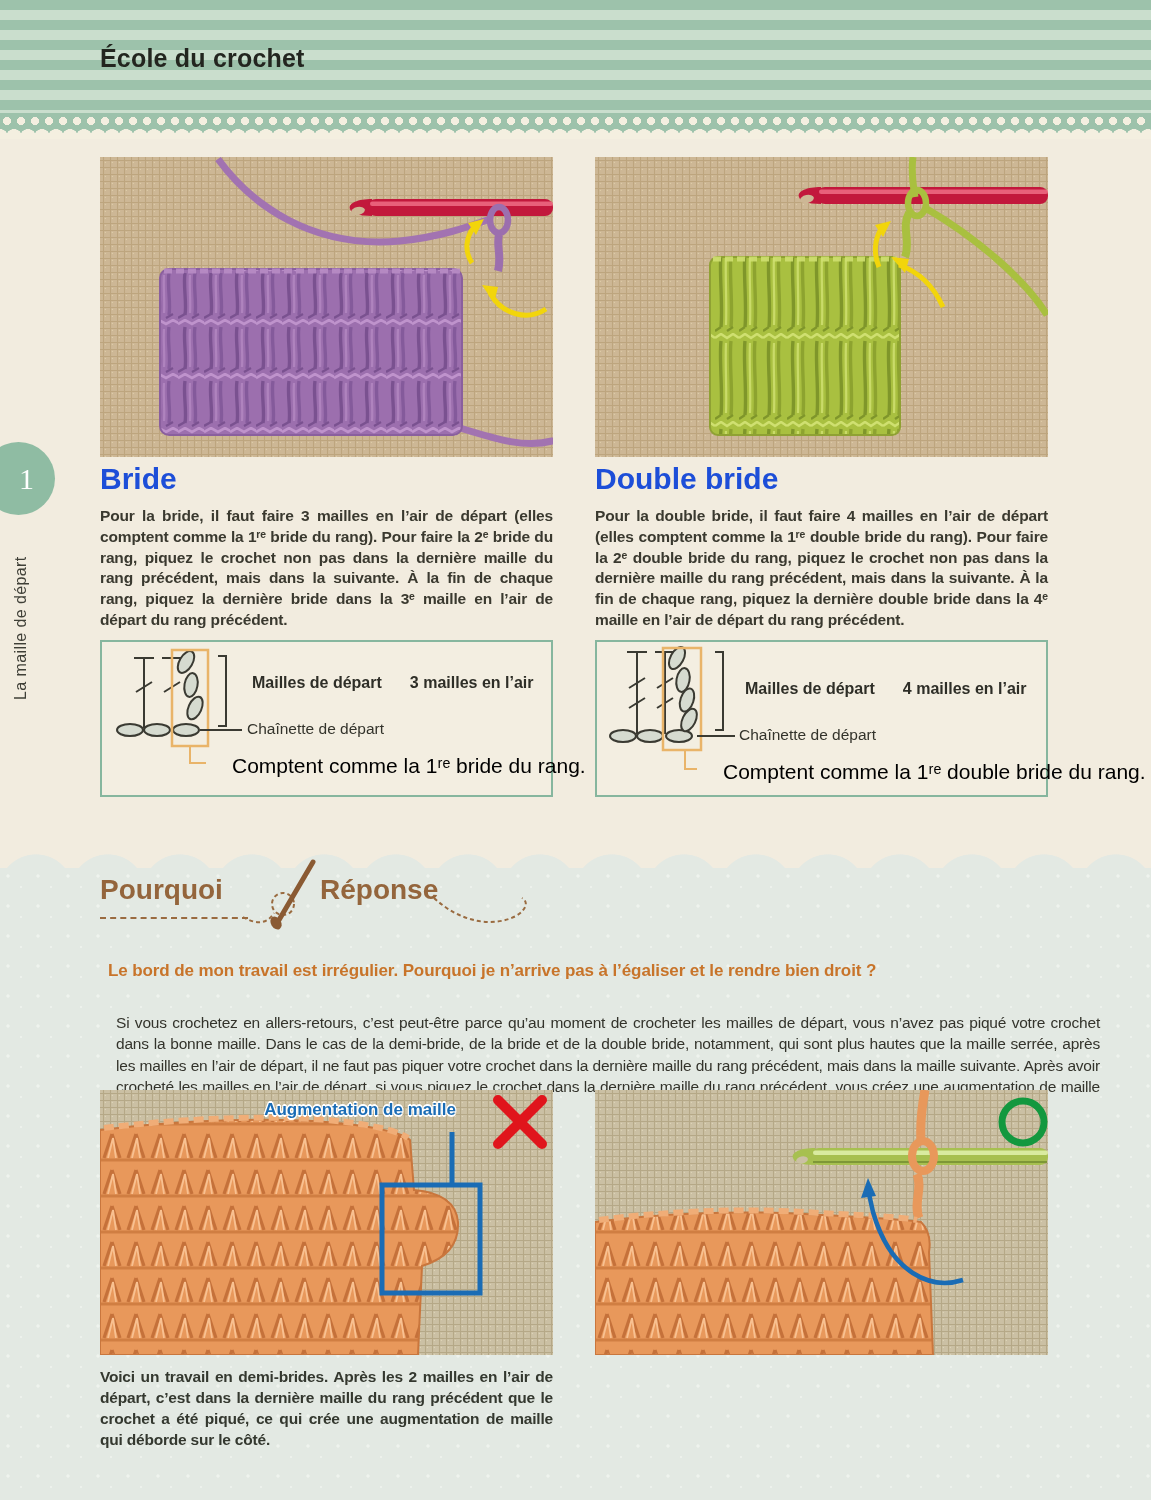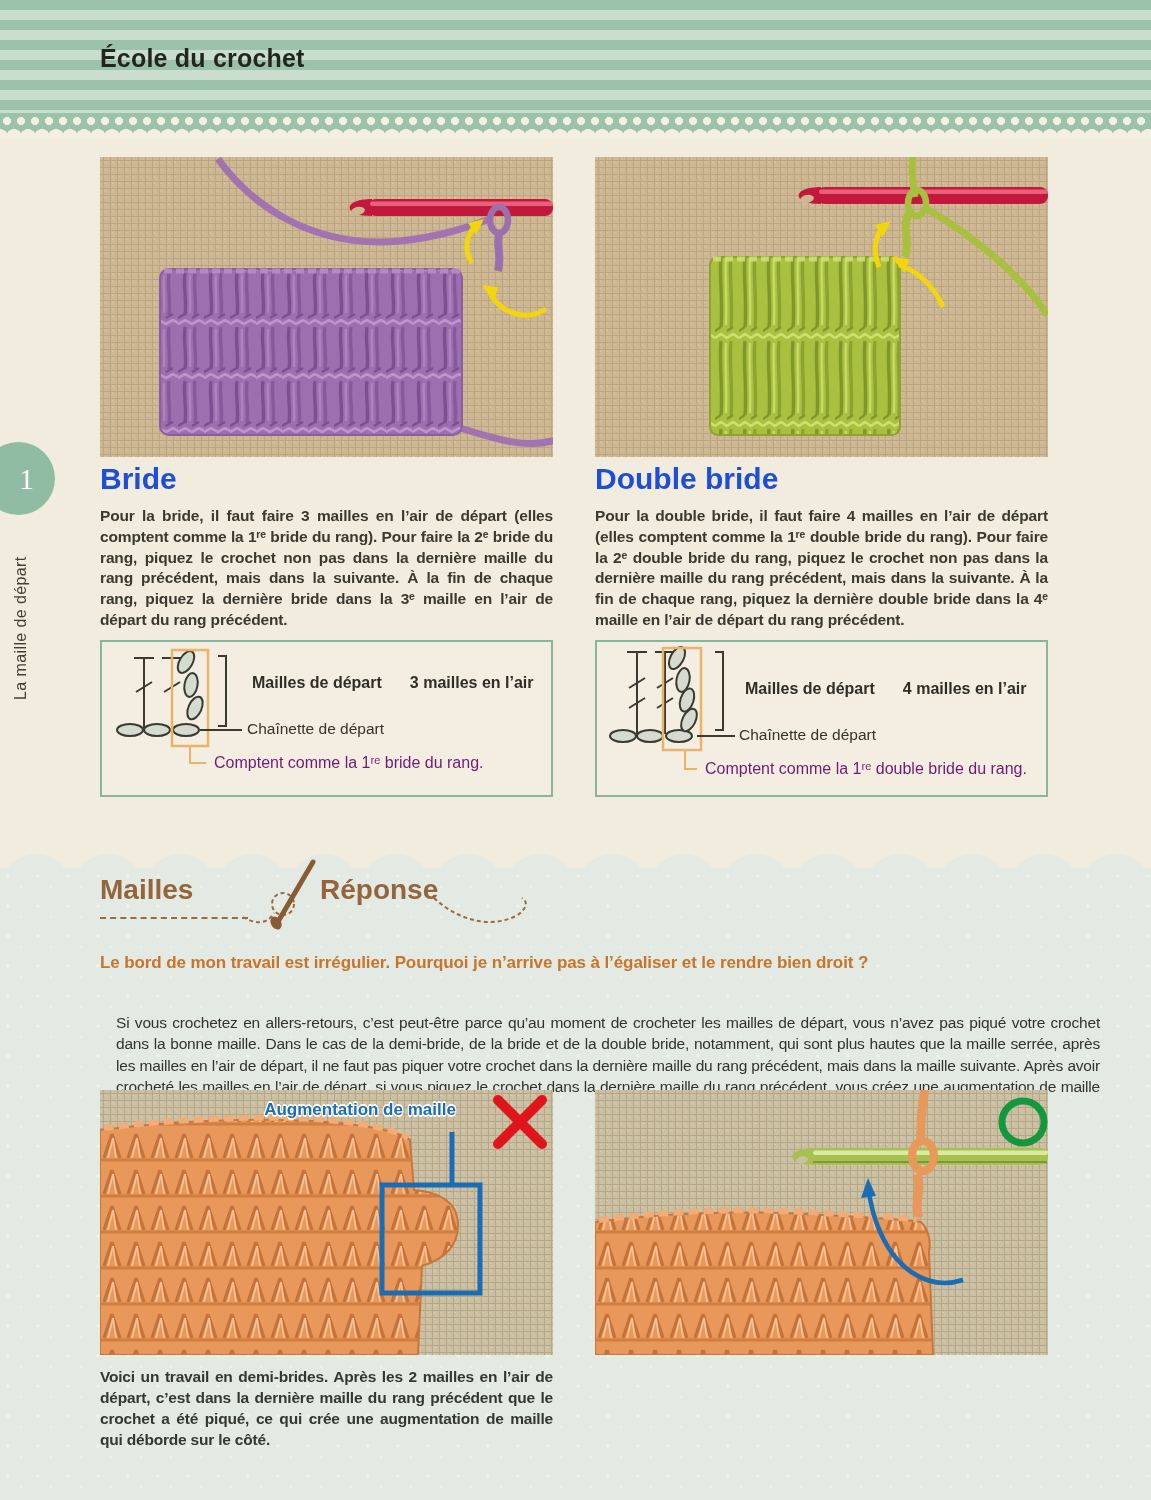--- a/index.html
+++ b/index.html
@@ -56,21 +56,21 @@
   #bodyB{left:595px;top:506px;}
   .diagram-box{
     position:absolute;width:449px;height:153px;top:640px;
     border:2px solid #86b69e;background:#f3eee1;
   }
   #diagA{left:100px;}
   #diagB{left:595px;}
   .diagram-box svg{position:absolute;left:0;top:0;}
   .diag-line1{position:absolute;display:flex;gap:28px;font-size:16px;font-weight:bold;color:#2e2e27;white-space:nowrap;}
   .diag-chain{position:absolute;font-size:15.5px;color:#33332b;white-space:nowrap;}
-  .diag-note{position:absolute;font-size:16px;color:#701a75;white-space:nowrap;}
+  .diag-note{position:absolute;font-size:21px;color:#000000;white-space:nowrap;margin-left:18px;}
   
   .qr{
     position:absolute;left:0;top:868px;width:1151px;height:632px;
     background-color:#e3e9e3;
     background-image:
       radial-gradient(circle 1.6px at 8px 8px,#eff3ee 98%,transparent 100%),
       radial-gradient(circle 1.2px at 21px 19px,#edf1ec 98%,transparent 100%);
     background-size:30px 30px;
   }
   .scallop{
@@ -79,21 +79,21 @@
     background-image:radial-gradient(circle 38px at 36px 52px,#e3e9e3 98%,transparent 100%);
     background-size:72px 80px;background-position:0 0;
   }
   .qr-word{position:absolute;margin:0;font-size:28px;font-weight:bold;color:#94653c;}
   #qrLeft{left:100px;top:874px;}
   #qrRight{left:320px;top:874px;}
   .qr-underline{position:absolute;left:100px;top:917px;width:148px;border-top:2px dashed #9a6b40;}
   .qr-hook{position:absolute;left:243px;top:856px;}
   .qr-swoosh{position:absolute;left:432px;top:896px;}
   .qr-question{
-    position:absolute;left:100px;top:953px;width:990px;margin:0;
+    position:absolute;left:100px;top:953px;width:990px;margin:8px;
     font-size:17px;font-weight:bold;color:#c8742a;letter-spacing:-.1px;
   }
   .qr-answer{
     position:absolute;left:100px;top:996px;width:984px;margin:16px;text-align:justify;
     font-size:15.5px;line-height:21.3px;color:#33332b;letter-spacing:-.2px;
   }
   #photoC{left:100px;top:1090px;height:265px;}
   #photoD{left:595px;top:1090px;height:265px;}
   .annotation{
     position:absolute;left:120px;top:10px;width:280px;text-align:center;
@@ -256,21 +256,21 @@
       <span>Mailles de départ</span>
       <span>4 mailles en l’air</span>
     </div>
     <div class="diag-chain" style="left:142px;top:84px">Chaînette de départ</div>
     <div class="diag-note" style="left:108px;top:118px">Comptent comme la 1ʳᵉ double bride du rang.</div>
   </div>
 
   <div class="qr"></div>
   <div class="scallop"></div>
 
-  <h2 class="qr-word" id="qrLeft">Mailles</h2>
+  <h2 class="qr-word" id="qrLeft">Pourquoi</h2>
   <h2 class="qr-word" id="qrRight">Réponse</h2>
   <div class="qr-underline"></div>
   <svg class="qr-hook" width="80" height="76" viewBox="0 0 80 76">
     <path d="M0,61 C14,69 24,68 31,57" stroke="#9a6b40" stroke-width="2" stroke-dasharray="4 3" fill="none"></path>
     <circle cx="40" cy="48" r="11" stroke="#9a6b40" stroke-width="2" stroke-dasharray="4 3" fill="none"></circle>
     <line x1="70" y1="6" x2="36" y2="64" stroke="#8a5a33" stroke-width="5" stroke-linecap="round"></line>
     <ellipse cx="33" cy="67" rx="5" ry="7" fill="#8a5a33" transform="rotate(-32 33 67)"></ellipse>
   </svg>
   <svg class="qr-swoosh" width="104" height="38" viewBox="0 0 104 38">
     <path d="M2,2 C28,26 60,32 84,20 C94,14 97,6 90,2" stroke="#9a6b40" stroke-width="2" stroke-dasharray="4 3" fill="none"></path>

